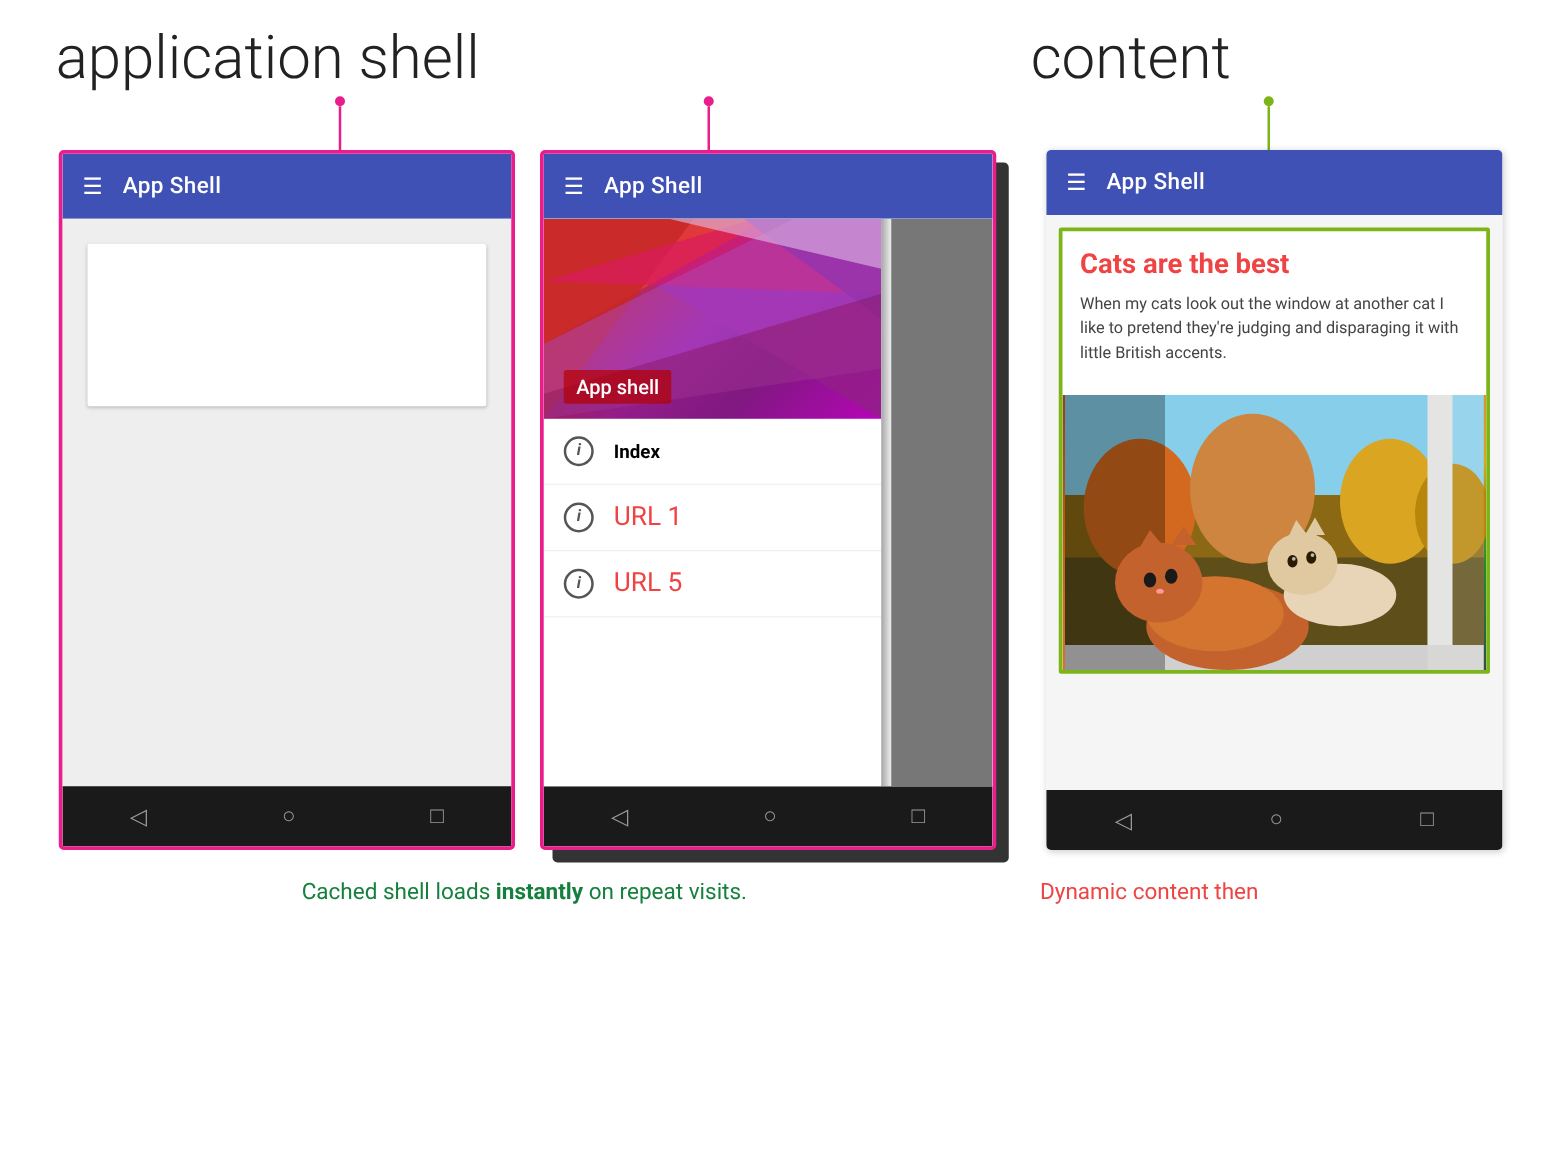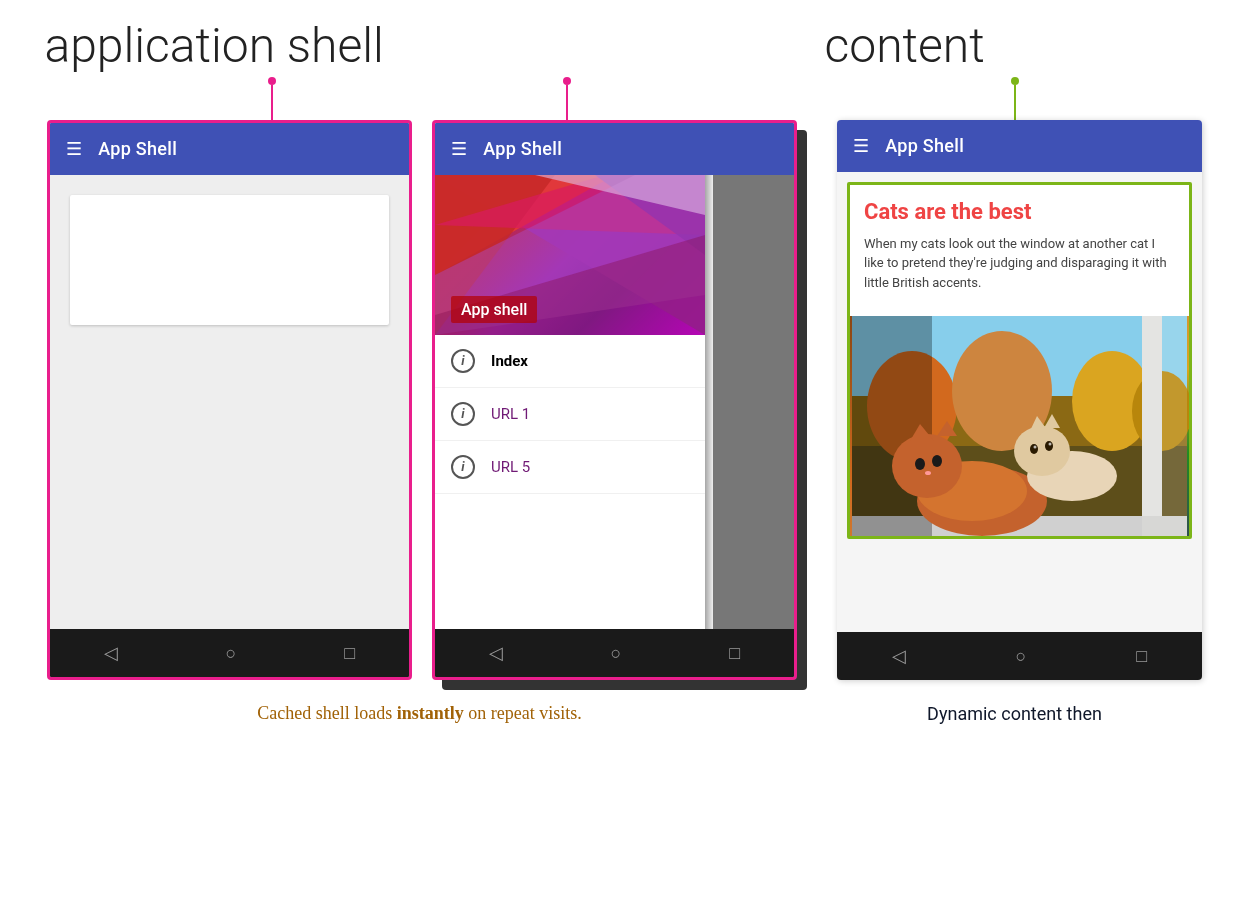--- a/index.html
+++ b/index.html
@@ -191,22 +191,22 @@
       border-bottom: 1px solid #f0f0f0;
     }
 
     .drawer-item-bold {
       font-weight: 700;
       font-size: 15px;
     }
 
     .drawer-item-normal {
       font-weight: 400;
-      font-size: 15px;
-      color: #701a75;
+      font-size: 21px;
+      color: #ef4444;
     }
 
     .info-icon {
       width: 24px;
       height: 24px;
       border: 2px solid #555;
       border-radius: 50%;
       display: flex;
       align-items: center;
       justify-content: center;
@@ -278,30 +278,29 @@
       width: 100%;
       justify-content: center;
       gap: 30px;
       margin-top: 20px;
     }
 
     .caption-left {
       width: 365px;
       text-align: center;
       font-size: 18px;
-      color: #a16207;
+      color: #15803d;
       line-height: 1.5;
-      font-family: Liberation Serif, serif;
     }
 
     .caption-right {
       width: 365px;
-      text-align: center;
+      text-align: left;
       font-size: 18px;
-      color: #0f172a;
+      color: #ef4444;
       line-height: 1.5;
     }
 
     .caption-bold {
       font-weight: 700;
     }
 
     .vert-line-pink {
       width: 2px;
       height: 35px;

